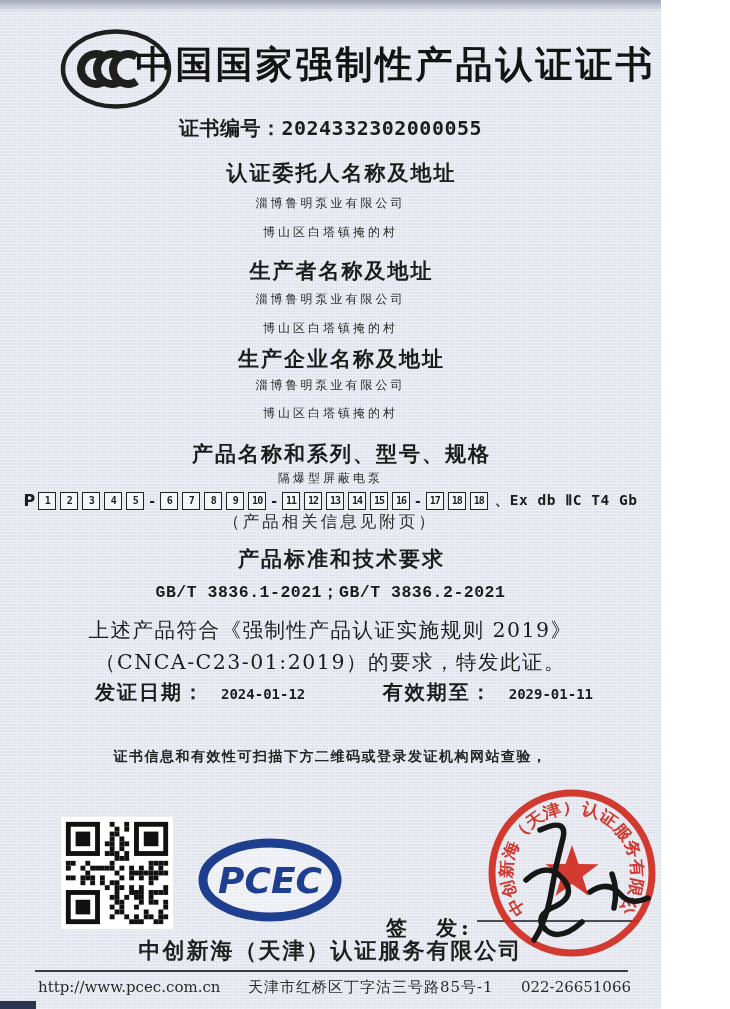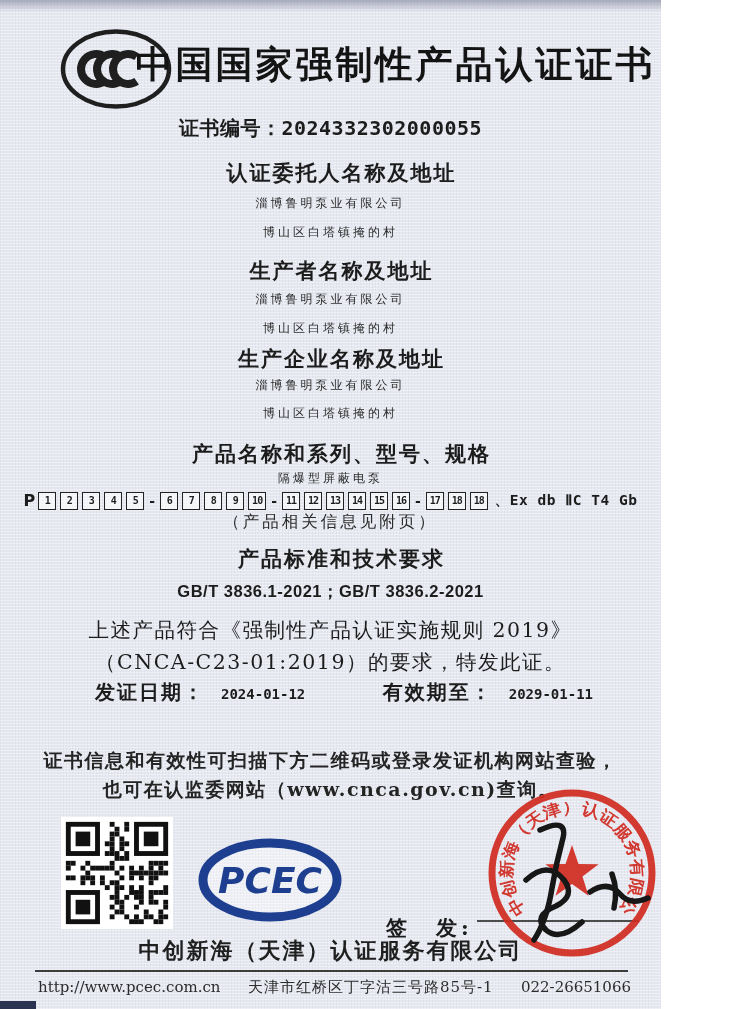--- a/index.html
+++ b/index.html
@@ -33,32 +33,32 @@
   .model-row{top:491px;display:flex;justify-content:center;align-items:center;gap:2px;}
   .model-prefix{font-family:"DejaVu Sans","Liberation Sans",sans-serif;font-size:16px;font-weight:700;}
   .mbox{display:inline-flex;align-items:center;justify-content:center;
     width:16px;height:16px;border:1.5px solid #222;background:rgba(255,255,255,.55);
     font-family:"DejaVu Sans Mono","Liberation Mono",monospace;font-size:10px;font-weight:700;
     margin:0 1px;letter-spacing:-1px;}
   .mdash{font-weight:700;font-size:14px;margin:0 2px;font-family:"DejaVu Sans",sans-serif;}
   .model-suffix{font-family:"DejaVu Sans Mono","Liberation Mono",monospace;
     font-size:14.5px;font-weight:700;margin-left:4px;letter-spacing:.5px;}
 
-  .standards-v{font-family:Liberation Sans, sans-serif;
+  .standards-v{font-family:Liberation Mono, monospace;
     font-size:16.5px;font-weight:600;letter-spacing:.5px;}
   .stmt{font-size:20.5px;font-weight:400;letter-spacing:1.5px;}
 
   .dates{top:679px;display:flex;justify-content:space-between;
     padding:0 68px 0 95px;box-sizing:border-box;
     position:absolute;left:0;right:0;}
   .dates .lbl{font-size:20px;font-weight:700;letter-spacing:2px;}
   .dates .val{font-family:"DejaVu Sans Mono","Liberation Mono",monospace;
     font-size:14px;font-weight:700;margin-left:16px;}
 
-  .verify{font-size:19px;font-weight:600;letter-spacing:1.5px;color:#242424;}
+  .verify{font-size:14px;font-weight:600;letter-spacing:1.5px;color:#242424;}
 
   .qr{position:absolute;left:61px;top:817px;}
   .pcec{position:absolute;left:196px;top:836px;}
   .sign-label{position:absolute;left:386px;top:882px;font-size:21px;font-weight:700;letter-spacing:4px;margin-top:32px;}
   .sig-line{position:absolute;left:477px;top:920px;width:162px;border-bottom:2px solid #4c4c4c;}
   .seal{position:absolute;left:482px;top:783px;}
   .signature{position:absolute;left:462px;top:818px;pointer-events:none;}
 
   .company{top:936px;font-family:"DejaVu Sans","Liberation Sans",sans-serif;
     font-size:22px;font-weight:600;letter-spacing:2px;color:#1f1f1f;}
@@ -142,21 +142,20 @@
   <div class="dates">
     <span>
       <span class="lbl">发证日期：</span><span class="val">2024-01-12</span>
     </span>
     <span>
       <span class="lbl">有效期至：</span><span class="val">2029-01-11</span>
     </span>
   </div>
 
   <div class="row verify" style="top:748px">证书信息和有效性可扫描下方二维码或登录发证机构网站查验，</div>
-  <div class="row verify" style="top:777px">也可在认监委网站（www.cnca.gov.cn)查询。</div>
 
   <svg class="qr" width="112" height="112" viewBox="-1 -1 23 23">
     <rect x="-1" y="-1" width="23" height="23" fill="#ffffff"></rect>
     <g fill="#111111">
       <g>
           <rect x="0" y="0" width="7" height="7"></rect>
           <rect x="1" y="1" width="5" height="5" fill="#ffffff"></rect>
           <rect x="2" y="2" width="3" height="3"></rect>
         </g>
       <g>

